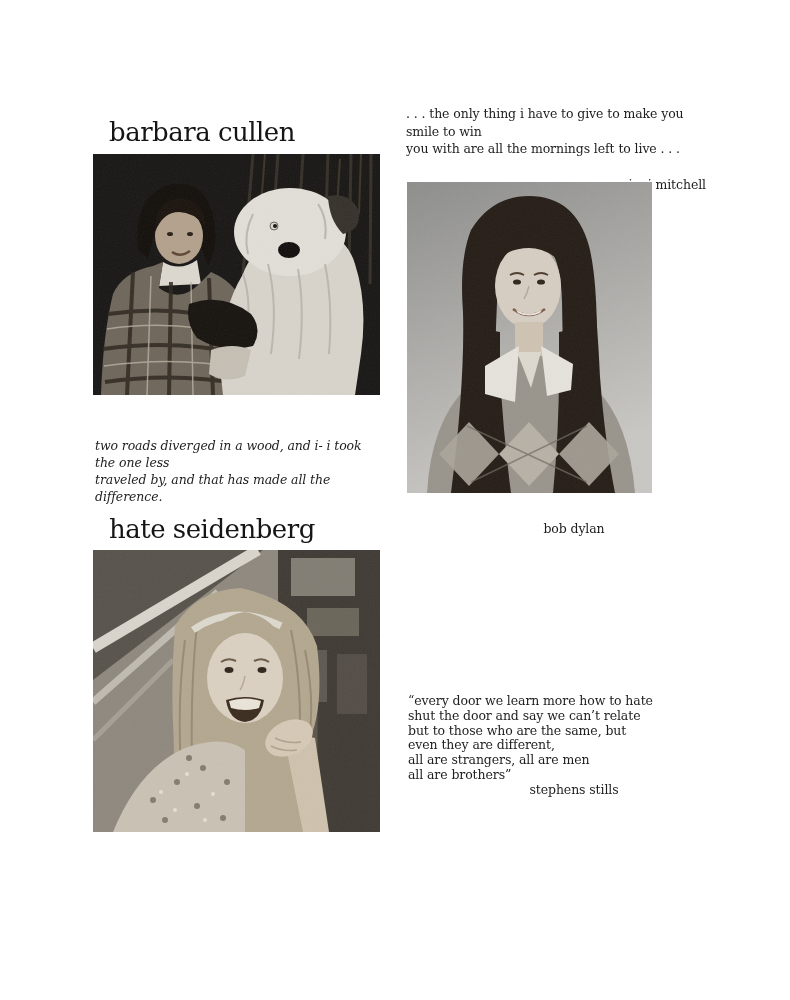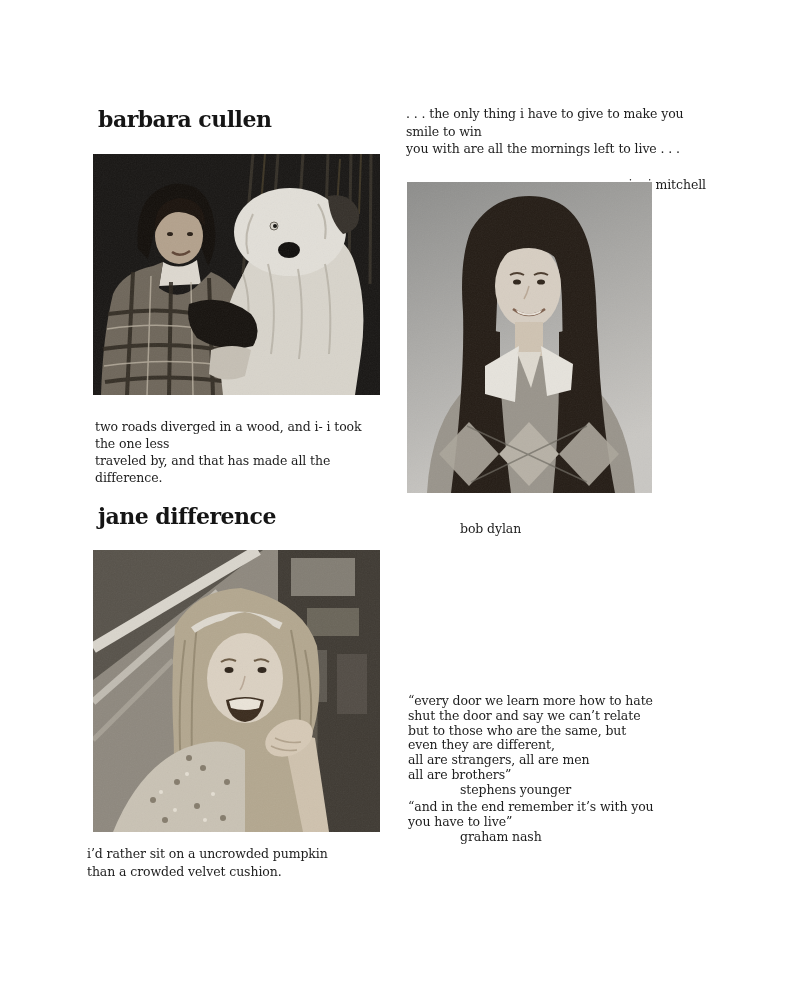--- a/index.html
+++ b/index.html
@@ -8,43 +8,43 @@
     width: 790px;
     height: 1000px;
     margin: 0 auto;
     background: #ffffff;
     overflow: hidden;
     font-family: "DejaVu Serif", serif;
     color: #1e1e1e;
   }
   .student-name {
     position: absolute;
-    margin: 4px;
-    font-size: 22px;
-    font-weight: 700;
+    margin: 15px;
+    font-size: 26px;
+    font-weight: 400;
     letter-spacing: -0.5px;
     line-height: 1.1;
     color: #151515;
   }
   #name-barbara { left: 94px; top: 103px; }
   #name-jane    { left: 94px; top: 500px; }
 
   .quote { position: absolute; font-size: 12.5px; letter-spacing: -0.1px; }
   .quote .qlines { white-space: pre-line; }
   .quote .attr { margin-top: 18px; }
   .attr-right { text-align: right; }
 
   #quote-joni  { left: 406px; top: 105px; width: 300px; line-height: 17.5px; }
-  #quote-frost { left: 95px;  top: 418px; width: 288px; line-height: 17px; }
+  #quote-frost { left: 95px;  top: 437px; width: 288px; line-height: 17px; font-style: italic; }
 
   .rightcol { line-height: 14.8px; }
   #quote-dylan  { left: 408px; top: 522px; width: 280px; }
   #quote-stills { left: 408px; top: 694px; width: 280px; }
   #quote-nash   { left: 408px; top: 800px; width: 280px; }
-  .rightcol .attr { margin-left: 52px; margin-top: 0; }
+  .rightcol .attr { margin-left: 52px; margin-top: 0; text-align: center; }
 
   #caption-jane { left: 87px; top: 845px; width: 300px; line-height: 17.5px; }
 
   .photo { position: absolute; line-height: 0; }
   #photo-dog      { left: 93px;  top: 154px; }
   #photo-portrait { left: 407px; top: 182px; }
   #photo-jane     { left: 93px;  top: 550px; }
 </style>
 </head>
 <body>
@@ -166,21 +166,21 @@
       </g>
       <rect width="245" height="311" filter="url(#grain2)" opacity="0.08"></rect>
     </svg>
   </div>
 
   <div class="quote" id="quote-frost">
     <div class="qlines">two roads diverged in a wood, and i- i took the one less
 traveled by, and that has made all the difference.</div>
   </div>
 
-  <h1 class="student-name" id="name-jane">jane difference</h1>
+  <h1 class="student-name" id="name-jane">hate seidenberg</h1>
 
   <div class="photo" id="photo-jane">
     <svg width="287" height="282" viewBox="0 0 287 282" role="img" aria-label="jane laughing with her chin resting on her hand">
       <defs>
         <filter id="grain3">
             <feTurbulence type="fractalNoise" baseFrequency="0.85" numOctaves="2"></feTurbulence>
             <feColorMatrix type="saturate" values="0"></feColorMatrix>
           </filter>
       </defs>
       <rect width="287" height="282" fill="#8e887e"></rect>
@@ -247,27 +247,18 @@
     <div class="attr">bob dylan</div>
   </div>
 
   <div class="quote rightcol" id="quote-stills">
     <div class="qlines">“every door we learn more how to hate
 shut the door and say we can’t relate
 but to those who are the same, but
 even they are different,
 all are strangers, all are men
 all are brothers”</div>
-    <div class="attr">stephens younger</div>
-  </div>
-
-  <div class="quote rightcol" id="quote-nash">
-    <div class="qlines">“and in the end remember it’s with you
-you have to live”</div>
-    <div class="attr">graham nash</div>
-  </div>
-
-  <div class="quote" id="caption-jane">
-    <div class="qlines">i’d rather sit on a uncrowded pumpkin
-than a crowded velvet cushion.</div>
-  </div>
+    <div class="attr">stephens stills</div>
+  </div>
+
+
 
 </div>
 
 </body></html>

